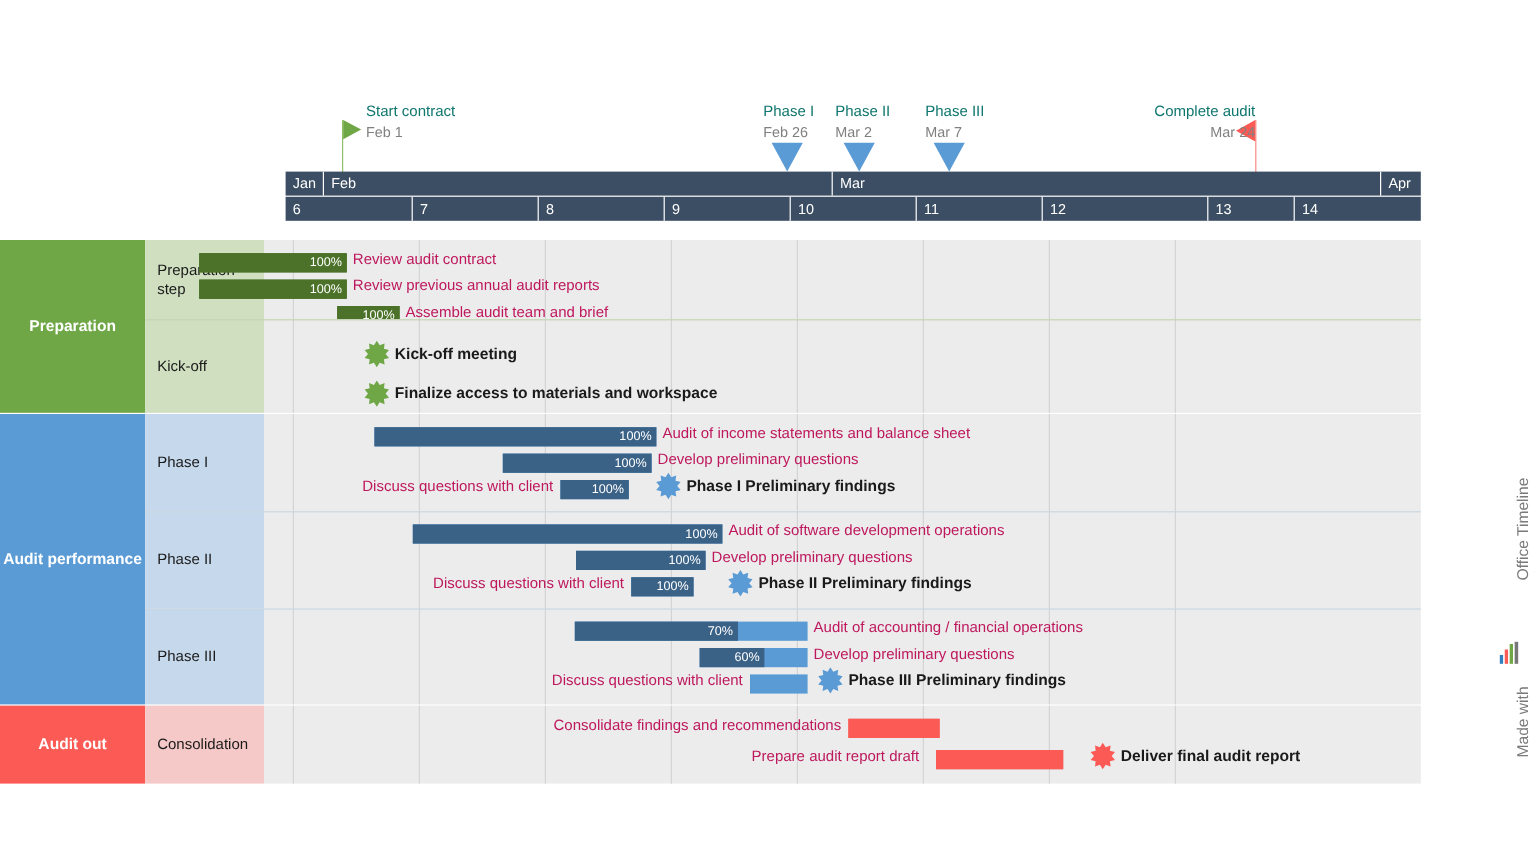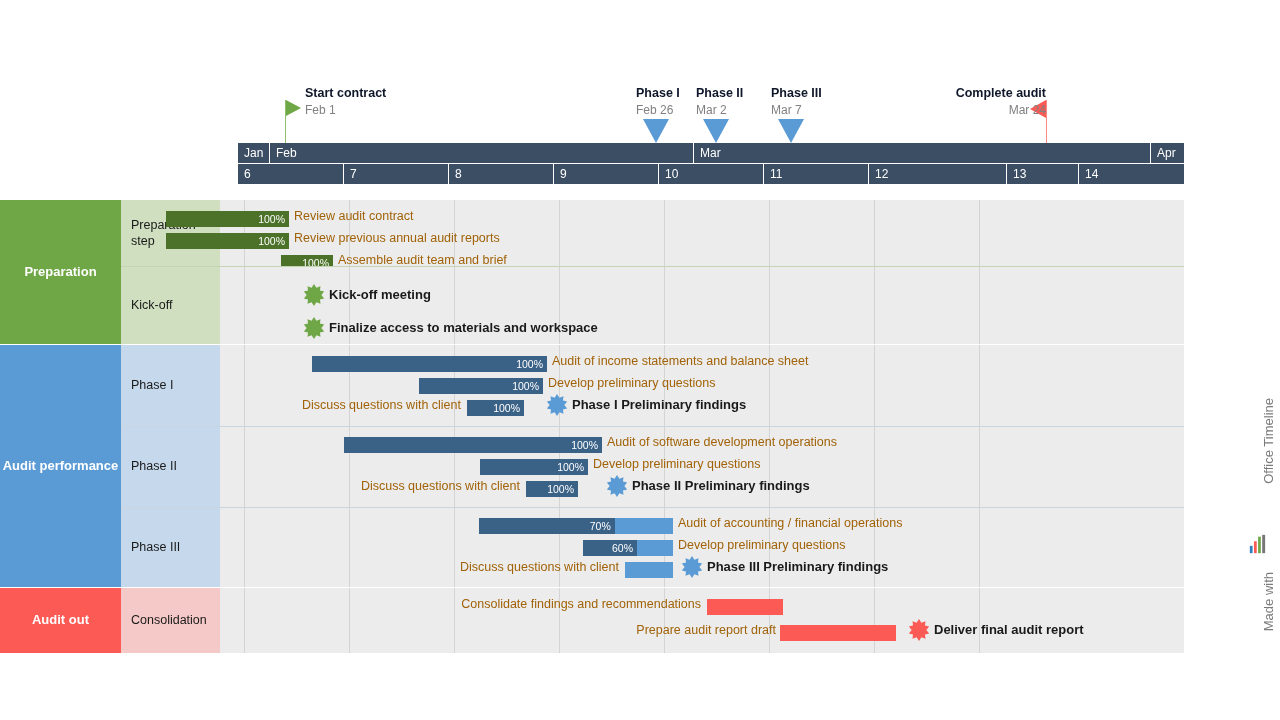--- a/index.html
+++ b/index.html
@@ -8,21 +8,21 @@
     background:#ffffff;
     font-family:"Liberation Sans", sans-serif;
     overflow:hidden;
     position:relative;
   }
   #root{position:absolute;inset:0;}
 
   
   .flagmark{position:absolute;}
   .flagmark .fm-title{
-    position:absolute;white-space:nowrap;font-size:12.5px;font-weight:bold;color:#0f172a;
+    position:absolute;white-space:nowrap;font-size:12.5px;font-weight:normal;color:#0f766e;
     top:0px;
   }
   .flagmark .fm-date{
     position:absolute;white-space:nowrap;font-size:12px;color:#808080;
     top:17px;
   }
   .flagmark .fm-stem{position:absolute;width:1px;}
   .flag-green .fm-stem{background:#8fbf6a;}
   .flag-red .fm-stem{background:#fb8a85;}
   .fm-flag-green{
@@ -77,21 +77,21 @@
 
   
   .task{position:absolute;height:16px;}
   .bar{position:absolute;left:0;top:0;height:100%;width:100%;}
   .bar-fill{position:absolute;left:0;top:0;bottom:0;}
   .bar-pct{
     position:absolute;top:0;bottom:0;display:flex;align-items:center;
     font-size:10.5px;color:#ffffff;white-space:nowrap;
   }
   .task-label{
-    position:absolute;top:-2px;white-space:nowrap;font-size:12.5px;color:#a16207;
+    position:absolute;top:-2px;white-space:nowrap;font-size:12.5px;color:#be185d;
   }
   .task-label.left{text-align:right;}
 
   
   .ms{position:absolute;}
   .ms-star{position:absolute;width:22px;height:22px;}
   .ms-label{
     position:absolute;white-space:nowrap;font-size:13px;font-weight:bold;color:#1a1a1a;
     top:3px;
   }
@@ -356,21 +356,21 @@
             <div class="gridcol" style="left: 444px;"></div>
             <div class="gridcol" style="left: 549px;"></div>
             <div class="gridcol" style="left: 654px;"></div>
             <div class="gridcol" style="left: 759px;"></div>
             <div class="task" style="left: 487px; top: 11px; width: 76px;">
               <div class="bar" style="background: rgb(251, 90, 85);">
                 <div class="bar-fill" style="background: rgb(251, 90, 85); width: 100%;"></div>
               </div>
               <div class="task-label left" style="right: 82px;">Consolidate findings and recommendations</div>
             </div>
-            <div class="task" style="left: 560px; top: 37px; width: 116px;">
+            <div class="task" style="left: 560px; top: 37px; width: 106px;">
               <div class="bar" style="background: rgb(251, 90, 85);">
                 <div class="bar-fill" style="background: rgb(251, 90, 85); width: 100%;"></div>
               </div>
               <div class="task-label left" style="right: 120px;">Prepare audit report draft</div>
             </div>
             <div class="ms" style="left: 688px; top: 31px; width: 22px; height: 22px;">
               <div class="ms-star"><svg viewBox="0 0 24 24" width="22" height="22">
                   <polygon fill="#fb5a55" points="12,0 14.6,4.1 19.1,2.4 18.5,7.2 23.1,8.3 20,12 23.1,15.7 18.5,16.8 19.1,21.6 14.6,19.9 12,24 9.4,19.9 4.9,21.6 5.5,16.8 0.9,15.7 4,12 0.9,8.3 5.5,7.2 4.9,2.4 9.4,4.1"></polygon>
                 </svg></div>
               <div class="ms-label" style="left: 26px;">Deliver final audit report</div>

